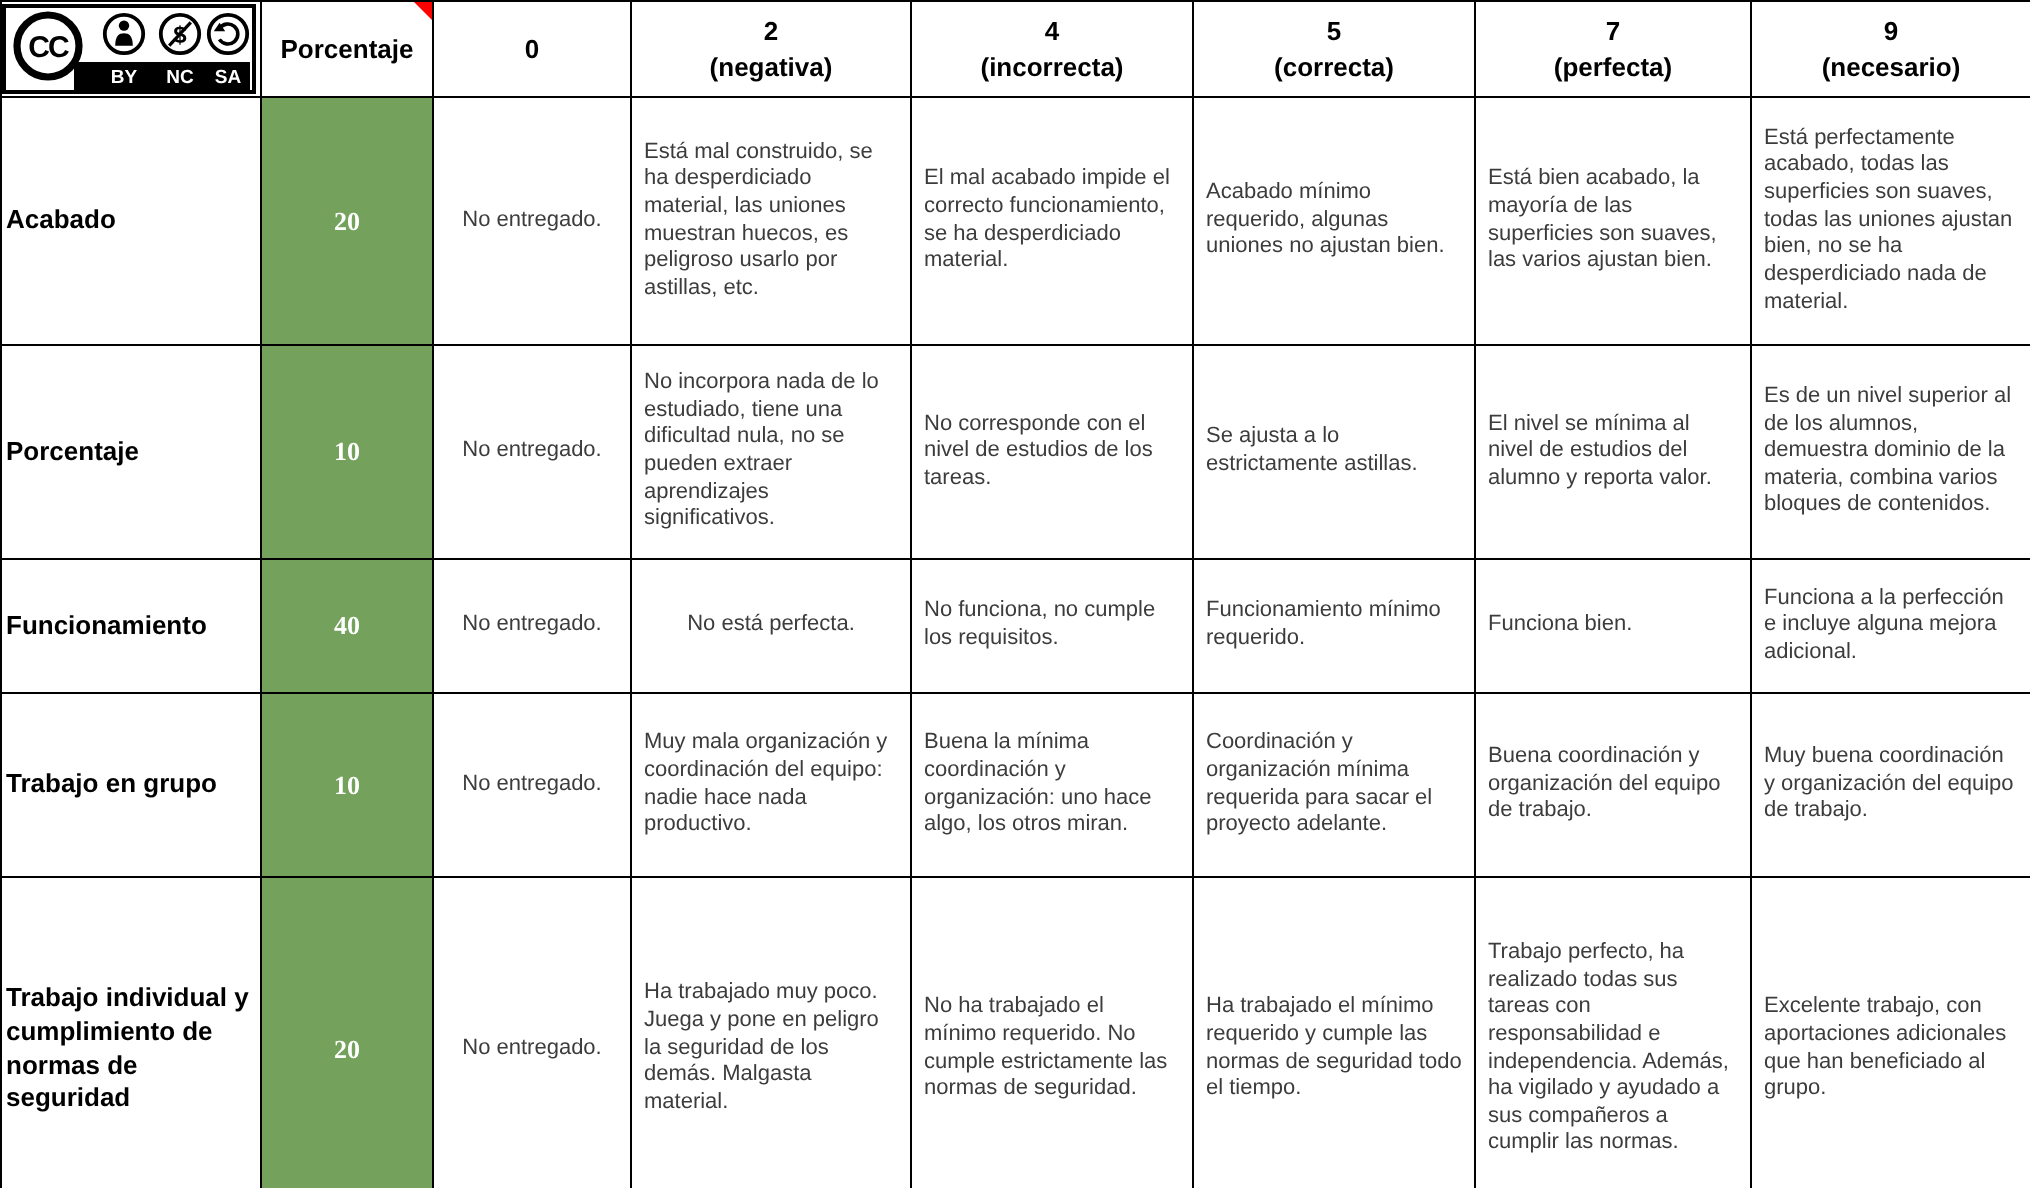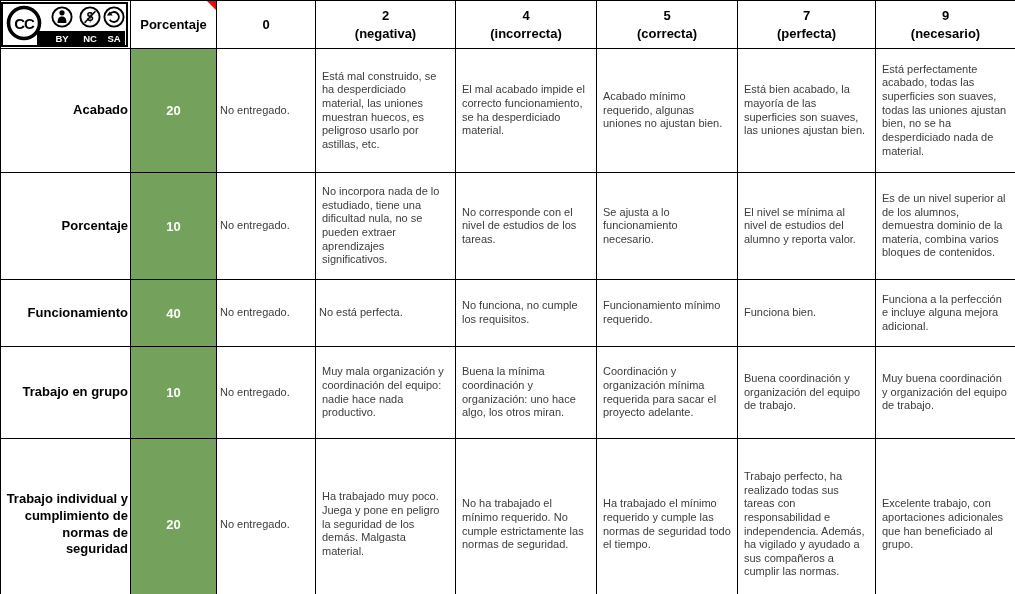--- a/index.html
+++ b/index.html
@@ -68,42 +68,43 @@
     height: 0;
     border-left: 9px solid transparent;
     border-top: 9px solid #FF0000;
   }
 
   th.criterion {
     background: #ffffff;
     color: #000000;
     font-size: 13px;
     font-weight: bold;
-    text-align: right;
+    text-align: left;
     line-height: 1.3;
     padding: 2px 2px;
   }
 
   td.pct {
     background: #74A25C;
     color: #ffffff;
     font-size: 13px;
     font-weight: bold;
     text-align: center;
+    font-family: Liberation Serif, serif;
   }
 
   td.cell {
     color: #3C3C3C;
     font-size: 11px;
     line-height: 1.24;
     text-align: left;
     padding: 4px 6px;
     background: #ffffff;
   }
-  td.cell.center { text-align: left; padding: 4px 3px; }
+  td.cell.center { text-align: center; padding: 4px 3px; }
 </style>
 </head>
 <body>
 
 <table class="rubric">
   <colgroup>
     <col class="c-crit">
       <col class="c-pct">
       <col class="c-0">
       <col class="c-2">
@@ -173,30 +174,30 @@
     </tr>
   </thead>
   <tbody>
     <tr class="row-acabado">
       <th class="criterion">Acabado</th>
       <td class="pct">20</td>
       <td class="cell center">No entregado.</td>
       <td class="cell">Está mal construido, se ha desperdiciado material, las uniones muestran huecos, es peligroso usarlo por astillas, etc.</td>
       <td class="cell">El mal acabado impide el correcto funcionamiento, se ha desperdiciado material.</td>
       <td class="cell">Acabado mínimo requerido, algunas uniones no ajustan bien.</td>
-      <td class="cell">Está bien acabado, la mayoría de las superficies son suaves, las uniones ajustan bien.</td>
+      <td class="cell">Está bien acabado, la mayoría de las superficies son suaves, las varios ajustan bien.</td>
       <td class="cell">Está perfectamente acabado, todas las superficies son suaves, todas las uniones ajustan bien, no se ha desperdiciado nada de material.</td>
     </tr>
     <tr class="row-dificultad">
       <th class="criterion">Porcentaje</th>
       <td class="pct">10</td>
       <td class="cell center">No entregado.</td>
       <td class="cell">No incorpora nada de lo estudiado, tiene una dificultad nula, no se pueden extraer aprendizajes significativos.</td>
       <td class="cell">No corresponde con el nivel de estudios de los tareas.</td>
-      <td class="cell">Se ajusta a lo funcionamiento necesario.</td>
+      <td class="cell">Se ajusta a lo estrictamente astillas.</td>
       <td class="cell">El nivel se mínima al nivel de estudios del alumno y reporta valor.</td>
       <td class="cell">Es de un nivel superior al de los alumnos, demuestra dominio de la materia, combina varios bloques de contenidos.</td>
     </tr>
     <tr class="row-funcionamiento">
       <th class="criterion">Funcionamiento</th>
       <td class="pct">40</td>
       <td class="cell center">No entregado.</td>
       <td class="cell center">No está perfecta.</td>
       <td class="cell">No funciona, no cumple los requisitos.</td>
       <td class="cell">Funcionamiento mínimo requerido.</td>

